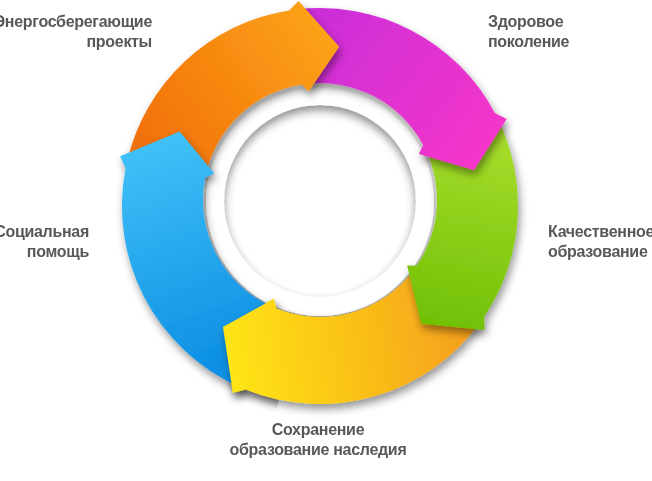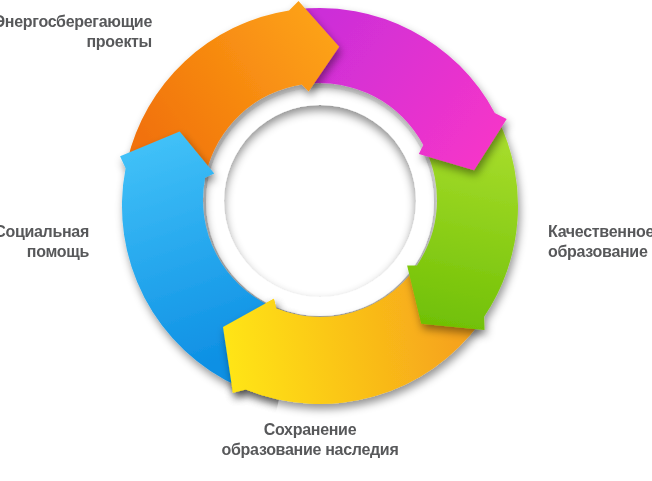--- a/index.html
+++ b/index.html
@@ -17,21 +17,21 @@
     font-size:16px;
     line-height:20px;
     letter-spacing:-0.3px;
     color:var(--text-color,#57585a);
   }
   .label .ln{display:block;}
   .label-energy  {top:12px;  right:500px; text-align:right;}
   .label-healthy {top:12px;  left:488px;  text-align:left;}
   .label-quality {top:222px; left:548px;  text-align:left;}
   .label-social  {top:222px; right:563px; text-align:right;}
-  .label-heritage{top:420px; left:130px;  width:360px; text-align:center;}
+  .label-heritage{top:420px; left:138px;  width:360px; text-align:center;}
 </style>
 </head>
 <body>
 
 <div id="stage">
 
   <svg id="diagram-svg" width="652" height="481" viewBox="0 0 652 481">
       <defs>
         <filter id="fseg" x="-30%" y="-30%" width="160%" height="160%">
           <feDropShadow dx="2" dy="5" stdDeviation="4.5" flood-color="#000000" flood-opacity="0.42"></feDropShadow>
@@ -82,20 +82,24 @@
       <g clip-path="url(#headclip)">
         <path d="M480.2,322.4 A198,198 0 0 1 245.8,389.6 L232.9,392.7 L223.0,327.1 L273.9,298.8 L276.2,308.5 A117,117 0 0 0 414.7,268.8 Z" fill="url(#g-yellow)" filter="url(#fseg)"></path>
       </g>
     </svg>
 
   <div class="label label-energy">
     <span class="ln">Энергосберегающие</span>
     <span class="ln">проекты</span>
   </div>
 
+  <div class="label label-healthy">
+    <span class="ln">Здоровое</span>
+    <span class="ln">поколение</span>
+  </div>
 
   <div class="label label-quality">
     <span class="ln">Качественное</span>
     <span class="ln">образование</span>
   </div>
 
   <div class="label label-social">
     <span class="ln">Социальная</span>
     <span class="ln">помощь</span>
   </div>

